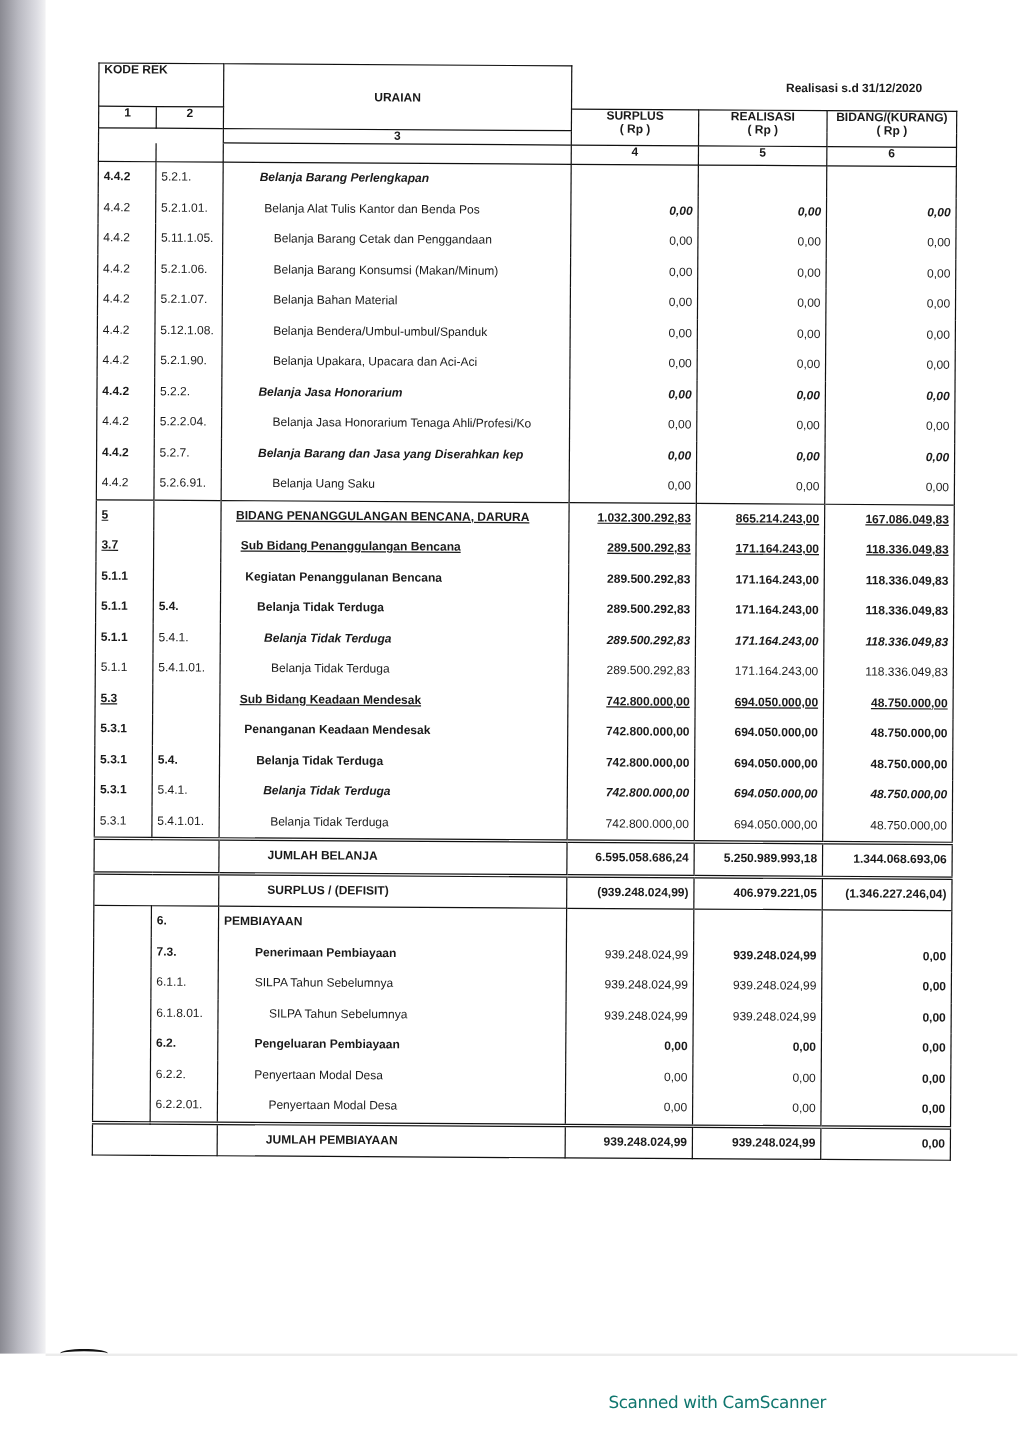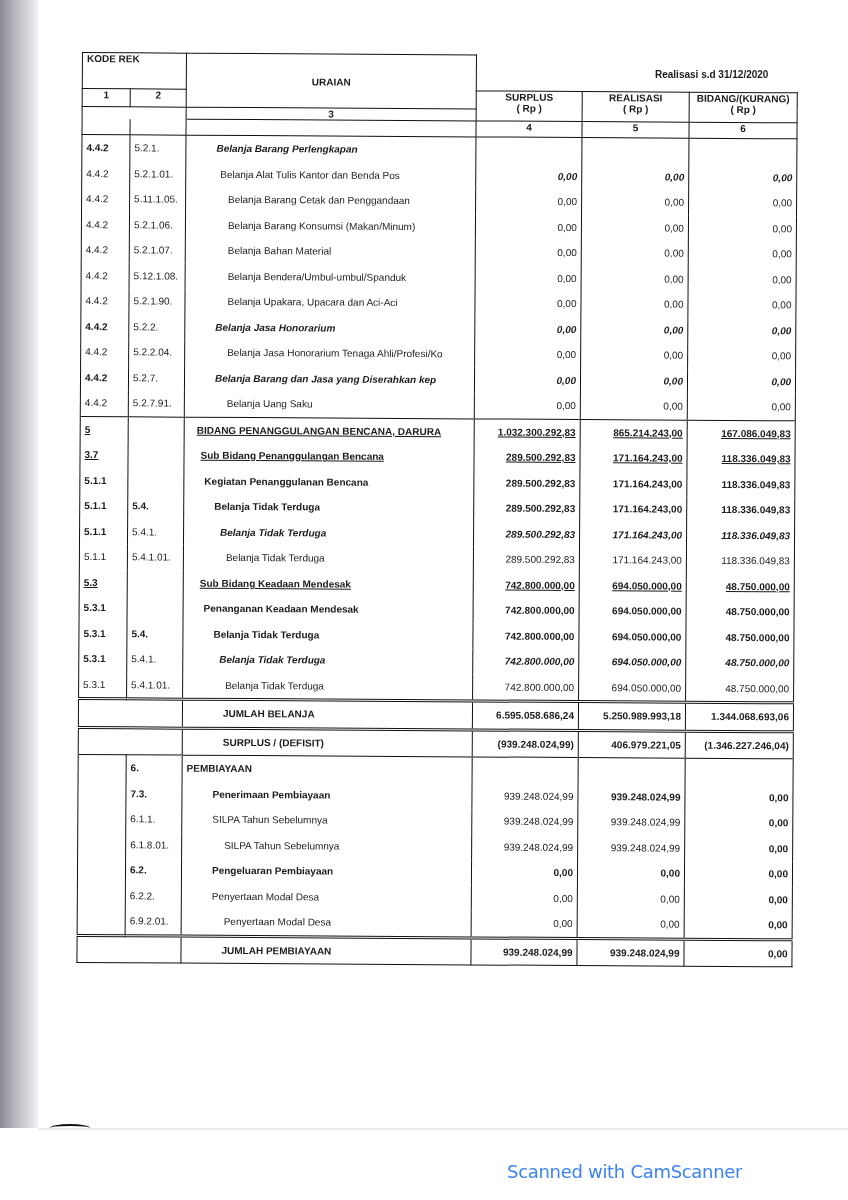--- a/index.html
+++ b/index.html
@@ -46,21 +46,21 @@
   .ind1 { padding-left:34px !important; }
   .ind2 { padding-left:42px !important; }
   .ind3 { padding-left:30px !important; }
   .ind4 { padding-left:20px !important; }
   .ind5 { padding-left:36px !important; }
   .sep td { border-top:1.5px solid #111; }
   .dbl td { border-top:3px double #111; }
   .bottom td { border-bottom:1.5px solid #111; }
   .tot td { font-weight:bold; }
   .scanner-mark {
-    position:absolute; left:507px; top:1161px; font-size:18px; color:#3b82f6;
+    position:absolute; left:507px; top:1161px; font-size:14px; color:#0f766e;
     font-family:"DejaVu Sans", sans-serif; letter-spacing:-0.3px;
   }
 </style>
 </head>
 <body>
 
 <div class="scan-edge"></div>
 <div class="page-bottom"></div>
 <div class="curl"></div>
 
@@ -190,21 +190,21 @@
   <tr>
     <td class="b">4.4.2</td>
     <td>5.2.7.</td>
     <td class="b i" style="padding-left:30px;">Belanja Barang dan Jasa yang Diserahkan kep</td>
     <td class="num b i">0,00</td>
     <td class="num b i">0,00</td>
     <td class="num b i">0,00</td>
   </tr>
   <tr>
     <td>4.4.2</td>
-    <td>5.2.7.91.</td>
+    <td>5.2.6.91.</td>
     <td class="ind2">Belanja Uang Saku</td>
     <td class="num">0,00</td>
     <td class="num">0,00</td>
     <td class="num">0,00</td>
   </tr>
 
   <tr class="sep">
     <td class="b u">5</td>
     <td></td>
     <td class="b u" style="padding-left:12px;">BIDANG PENANGGULANGAN BENCANA, DARURA</td>
@@ -351,21 +351,21 @@
   <tr>
     <td></td>
     <td>6.2.2.</td>
     <td class="ind3">Penyertaan Modal Desa</td>
     <td class="num">0,00</td>
     <td class="num">0,00</td>
     <td class="num b">0,00</td>
   </tr>
   <tr>
     <td></td>
-    <td>6.9.2.01.</td>
+    <td>6.2.2.01.</td>
     <td class="ind2">Penyertaan Modal Desa</td>
     <td class="num">0,00</td>
     <td class="num">0,00</td>
     <td class="num b">0,00</td>
   </tr>
   <tr class="dbl tot bottom">
     <td colspan="2" style="border-right:1.5px solid #111;"></td>
     <td style="padding-left:40px;">JUMLAH PEMBIAYAAN</td>
     <td class="num">939.248.024,99</td>
     <td class="num">939.248.024,99</td>

